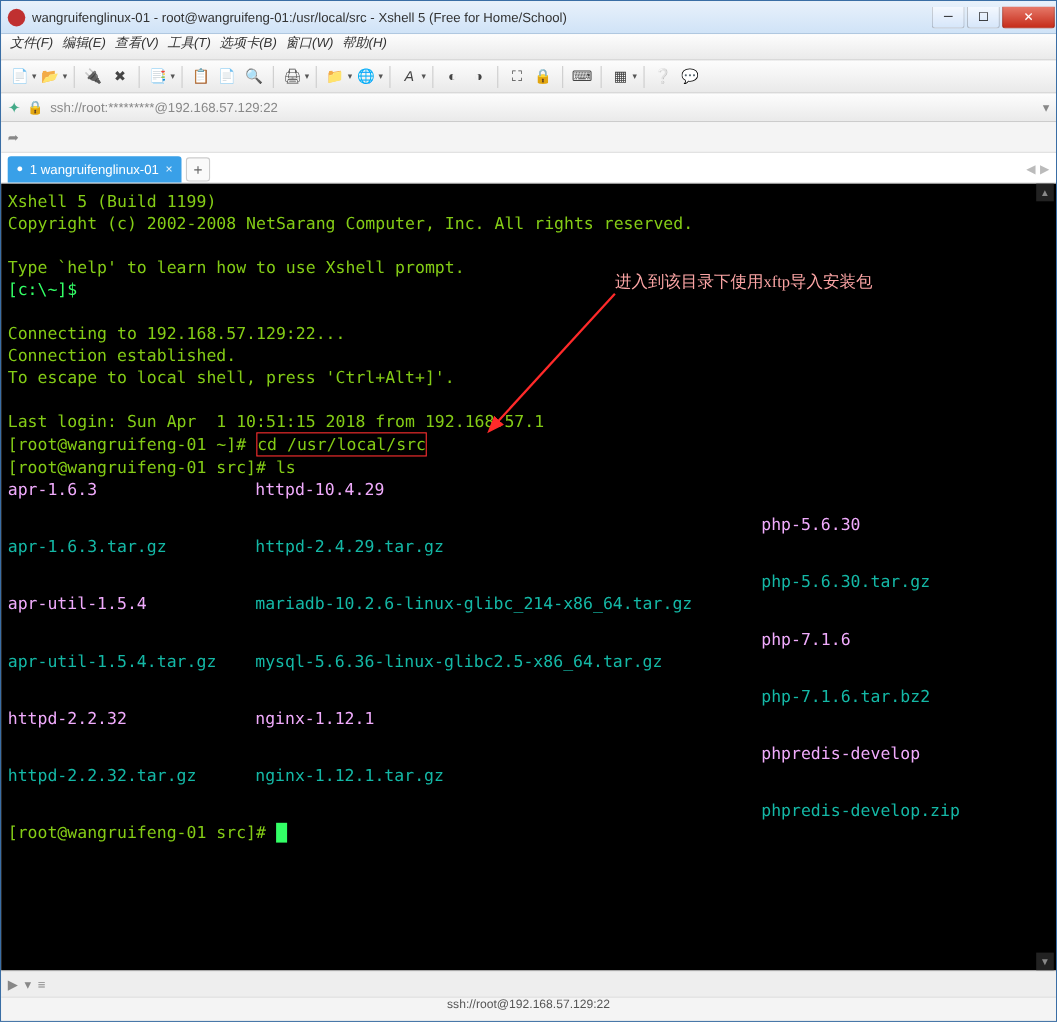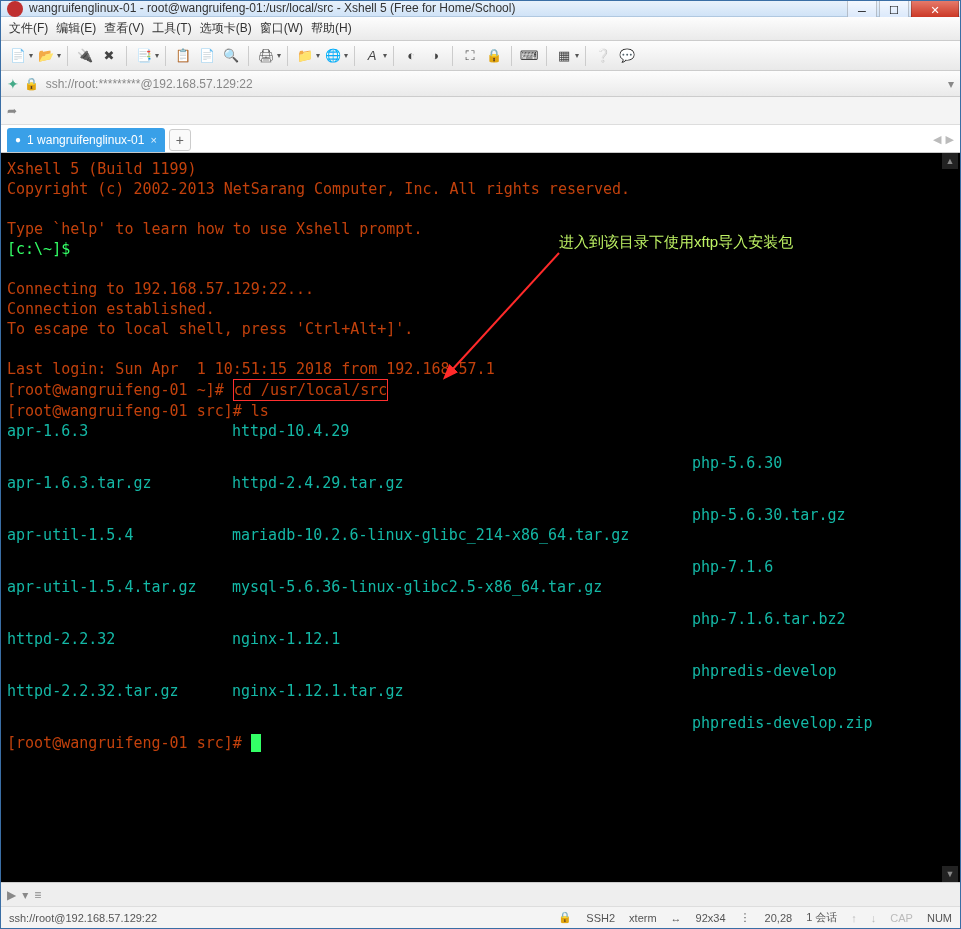--- a/index.html
+++ b/index.html
@@ -8,34 +8,35 @@
   font-size: 12px;
   background: #f0f0f0;
   width: 961px;
   height: 929px;
   overflow: hidden;
   display: flex;
   flex-direction: column;
   border: 1px solid #3a6ea5;
 }
 .titlebar {
-  height: 16px;
+  height: 30px;
   background: linear-gradient(#e8f1fb, #d0e3f7);
   border-bottom: 1px solid #b0c8e0;
   display: flex;
+  align-items: center;
   padding-left: 6px;
 }
 .titlebar .icon { width: 16px; height: 16px; background: #c03030; border-radius: 50%; margin-right: 6px; }
 .titlebar .title { flex: 1; color: #333; font-size: 12px; white-space: nowrap; }
 .winbtns { display: flex; }
 .winbtn { width: 30px; height: 20px; margin: 0 1px; display:flex; align-items:center; justify-content:center; font-size:11px; color:#000; border:1px solid rgba(0,0,0,.2); border-top:none; background:linear-gradient(#f4f8fe,#d6e6fa); border-radius:0 0 3px 3px;}
 .winbtn.close { background: linear-gradient(#e67a6a,#c62c1a); color:#fff; width:48px;}
 .menubar {
   height: 24px; background: linear-gradient(#fdfdfd,#eaeaea); border-bottom:1px solid #ccc;
-  display:flex; align-items:center; padding:0 8px; gap:8px; color:#333;
+  display:flex; padding:0 8px; gap:8px; color:#333;font-style:italic;
 }
 .menubar span { cursor: default; }
 .toolbar {
   height: 30px; background: linear-gradient(#fdfdfd,#e9e9e9); border-bottom:1px solid #ccc;
   display:flex; align-items:center; padding:0 6px; gap:2px;
 }
 .tbtn { width:22px; height:22px; display:flex; align-items:center; justify-content:center; color:#444; border-radius:2px; font-size:13px; }
 .tdrop { font-size:8px; color:#555; margin-left:-2px; }
 .tsep { width:1px; height:20px; background:#ccc; margin:0 4px; }
 .addressbar {
@@ -59,36 +60,36 @@
 .tab .x { font-size:11px; opacity:.85; }
 .addtab { width:22px; height:22px; border:1px solid #ccc; background:#fafafa; display:flex;align-items:center;justify-content:center; border-radius:3px; font-size:14px; color:#666;}
 .tab-nav { margin-left:auto; display:flex; gap:4px; color:#bbb; font-size:11px;}
 .terminal-wrap { flex:1; position:relative; background:#000; }
 .terminal {
   position:absolute; inset:0; padding:6px 6px; color:#e8e8e8;
   font-family:"NSimSun","SimSun","Consolas",monospace; font-size:15px; line-height:20px;
   white-space:pre; overflow:hidden;
 }
 .terminal .g { color:#33ff66; }
-.terminal .c { color:#14b8a6; }
+.terminal .c { color:#f0abfc; }
 .terminal .r { color:#14b8a6; }
-.terminal .w { color:#c2410c; }
+.terminal .w { color:#84cc16; }
 .terminal .box { border:1px solid #ff3030; display:inline-block; }
 .cursor { display:inline-block; width:10px; height:18px; background:#33ff66; vertical-align:text-bottom; }
 .bottombar {
   height:24px; background:#eee; border-top:1px solid #ccc; display:flex; align-items:center;
   padding:0 6px; gap:6px; color:#888;
 }
 .statusbar {
   height:22px; background:#f4f4f4; border-top:1px solid #ddd; display:flex; align-items:center;
-  padding:0 8px; gap:14px; color:#555; font-size:11px;
+  padding:0 8px; gap:14px; color:#555; font-size:11px;flex-direction:column;
 }
 .statusbar .sp { flex:1; }
 .anno {
-  position:absolute; color:#bef264; font-size:15px; font-family:Liberation Sans, sans-serif;
+  position:absolute; color:#fca5a5; font-size:15px; font-family:Liberation Serif, serif;
 }
 svg.arrow { position:absolute; pointer-events:none; }
 .col { display:inline-block; vertical-align:top; }
 .col1 { width:225px; }
 .col2 { width:460px; }
 .col3 { width:220px;margin-top:32px; }
 .scroll-track { position:absolute; right:2px; top:0; bottom:0; width:16px; display:flex; flex-direction:column; }
 .scroll-arrow { height:16px; background:#222; color:#888; font-size:9px; display:flex; align-items:center; justify-content:center;}
 </style>
 </head>
@@ -177,21 +178,21 @@
   </div>
   <div class="addtab">+</div>
   <div class="tab-nav">
     <span>◀</span>
     <span>▶</span>
   </div>
 </div>
 
 <div class="terminal-wrap">
 <div class="terminal"><span class="w">Xshell 5 (Build 1199)</span>
-<span class="w">Copyright (c) 2002-2013 NetSarang Computer, Inc. All rights reserved.</span>
+<span class="w">Copyright (c) 2002-2008 NetSarang Computer, Inc. All rights reserved.</span>
 
 <span class="w">Type `help' to learn how to use Xshell prompt.</span>
 <span class="g">[c:\~]$</span>
 
 <span class="w">Connecting to 192.168.57.129:22...</span>
 <span class="w">Connection established.</span>
 <span class="w">To escape to local shell, press 'Ctrl+Alt+]'.</span>
 
 <span class="w">Last login: Sun Apr  1 10:51:15 2018 from 192.168.57.1</span>
 <span class="w">[root@wangruifeng-01 ~]# </span><span class="box"><span class="w">cd /usr/local/src</span></span>

